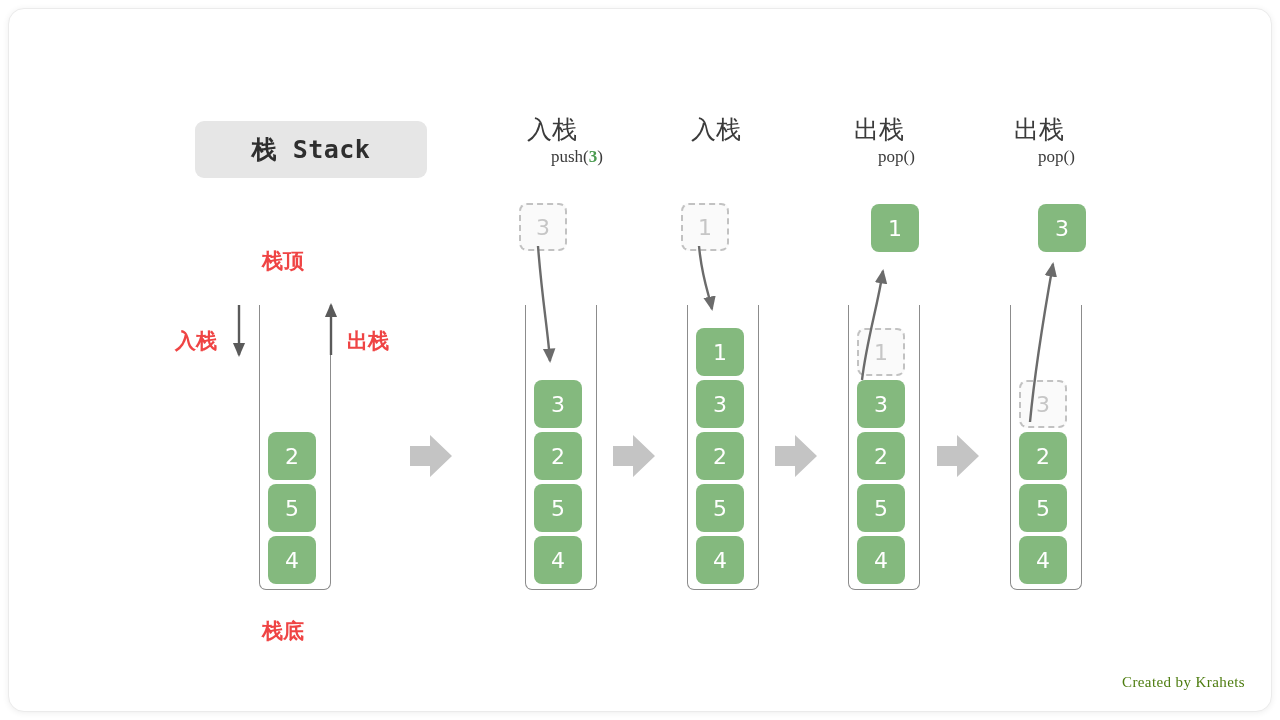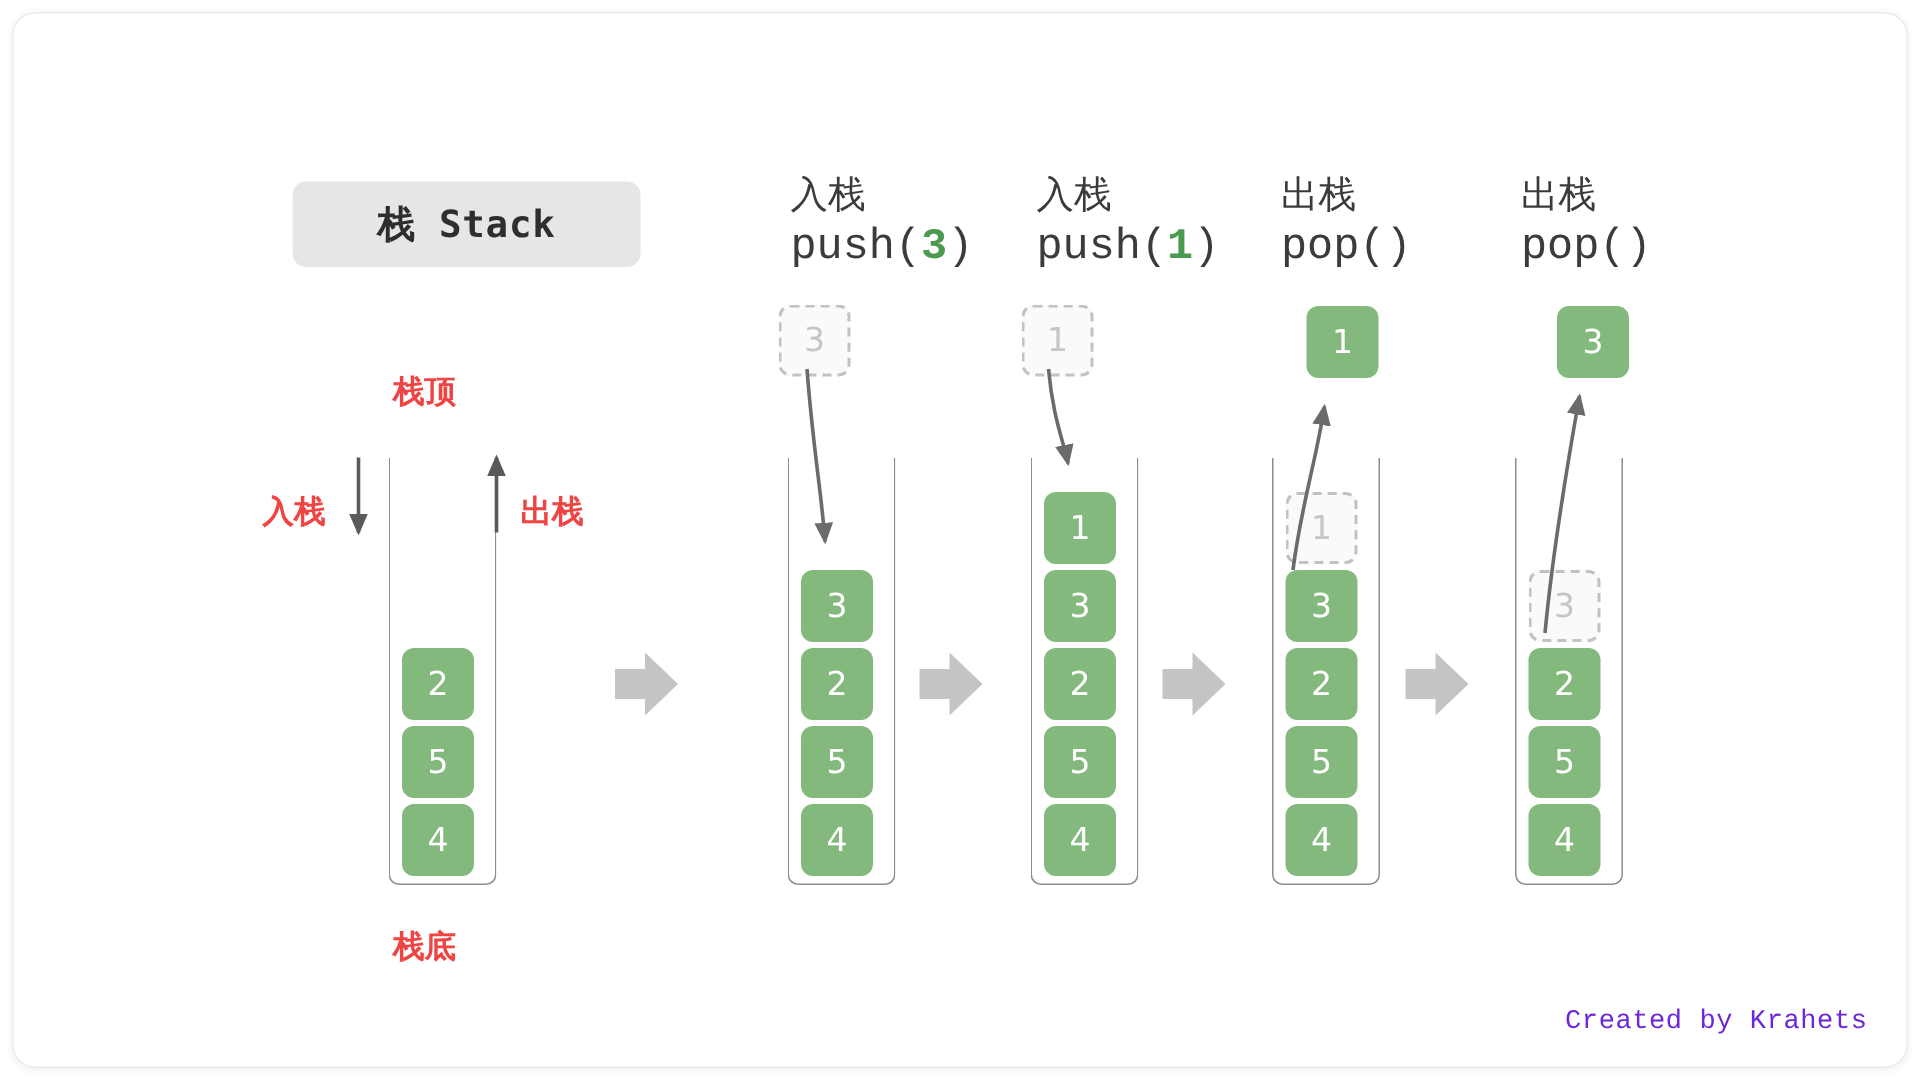--- a/index.html
+++ b/index.html
@@ -42,24 +42,25 @@
     line-height: 1.32;
     color: #3b3b3b;
   }
   .stage-caption .cn {
     font-family: "DejaVu Sans", sans-serif;
     font-size: 25px;
     font-weight: 500;
     display: block;
   }
   .stage-caption .code {
-    font-family: Liberation Mono, monospace;
-    font-size: 29px;
+    font-family: Liberation Serif, serif;
+    font-size: 17px;
     display: block;
     white-space: pre;
+    margin-left: 24px;
   }
   .stage-caption .code .arg { color: #4a9a4f; font-weight: bold; }
 
   
   .tube { width: 72px; }
   .tube .wall {
     position: absolute;
     width: 72px;
     border-left: 1.6px solid #8c8c8c;
     border-right: 1.6px solid #8c8c8c;
@@ -90,23 +91,23 @@
     font-family: "DejaVu Sans", sans-serif;
     font-size: 21px;
     font-weight: bold;
     color: #ef4444;
     white-space: nowrap;
   }
 
   
   #credit {
     right: 26px; bottom: 20px;
-    font-family: Liberation Mono, monospace;
-    font-size: 18px;
-    color: #6d28d9;
+    font-family: Liberation Serif, serif;
+    font-size: 15px;
+    color: #4d7c0f;
     letter-spacing: 0.4px;
   }
 
   svg.overlay {
     position: absolute; left: 0; top: 0;
     width: 1264px; height: 704px;
     pointer-events: none;
   }
 </style>
 </head>
@@ -116,21 +117,20 @@
 
   <div id="title-badge" class="abs">栈 Stack</div>
 
   <div class="stage-caption abs" style="left:518px; top:104px;">
     <span class="cn">入栈</span>
     <span class="code"><span>push(</span><span class="arg">3</span><span>)</span></span>
   </div>
 
   <div class="stage-caption abs" style="left:682px; top:104px;">
     <span class="cn">入栈</span>
-    <span class="code"><span>push(</span><span class="arg">1</span><span>)</span></span>
   </div>
 
   <div class="stage-caption abs" style="left:845px; top:104px;">
     <span class="cn">出栈</span>
     <span class="code"><span>pop(</span><span class="arg"></span><span>)</span></span>
   </div>
 
   <div class="stage-caption abs" style="left:1005px; top:104px;">
     <span class="cn">出栈</span>
     <span class="code"><span>pop(</span><span class="arg"></span><span>)</span></span>

